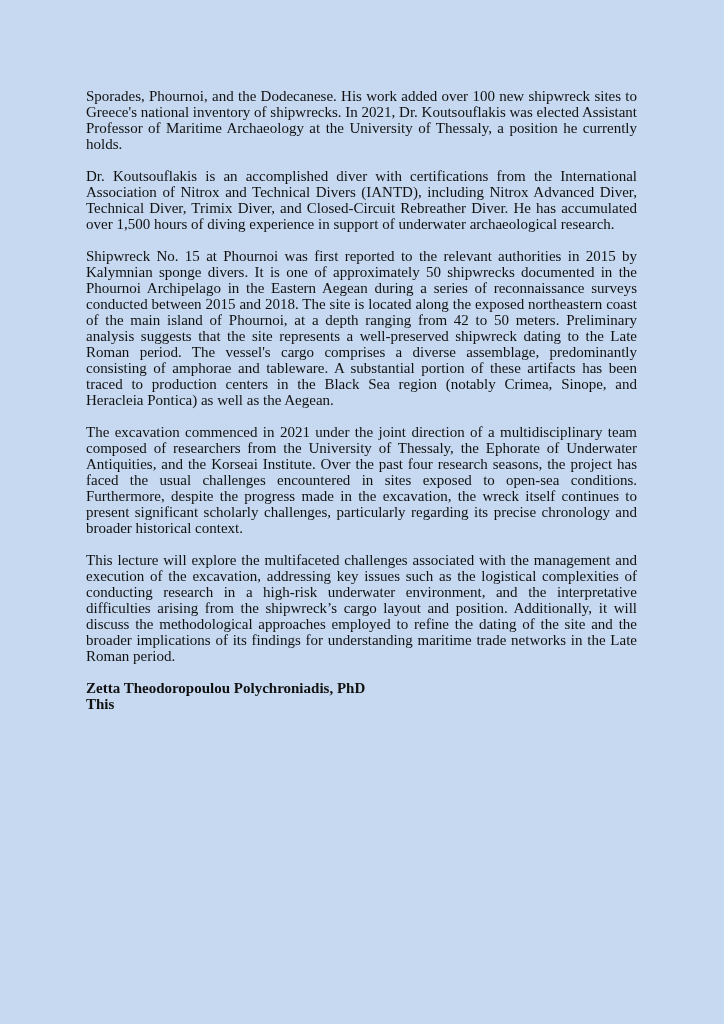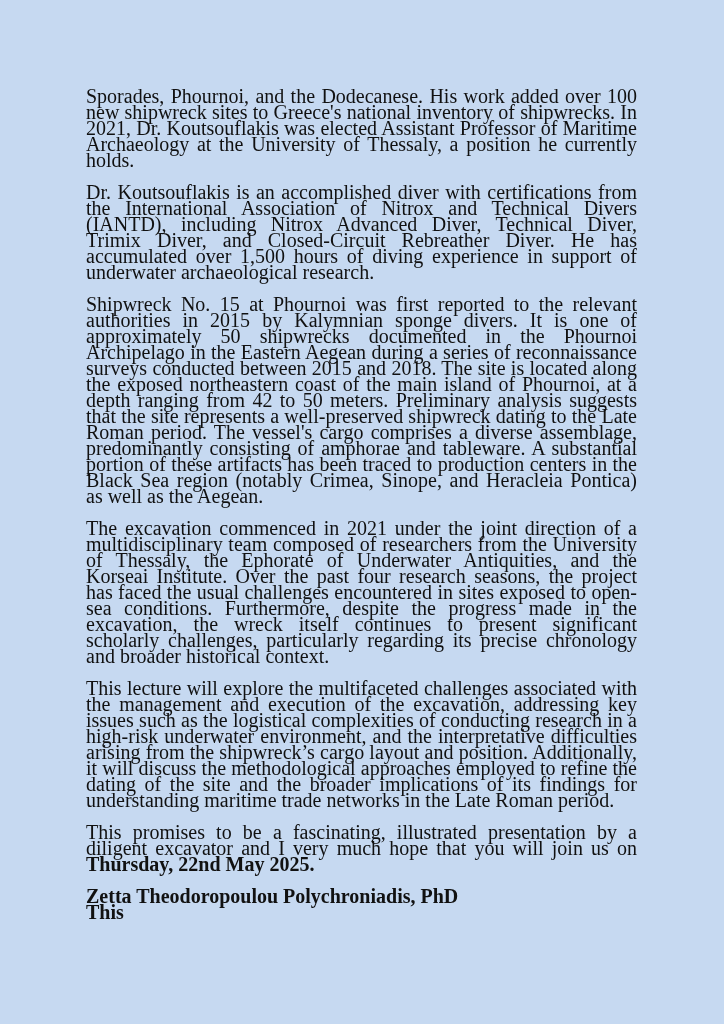--- a/index.html
+++ b/index.html
@@ -12,21 +12,21 @@
       background: #C6D9F1;
       overflow: hidden;
       position: relative;
     }
     .page {
       position: absolute;
       left: 86px;
       top: 88px;
       width: 551px;
       font-family: "Liberation Serif", "DejaVu Serif", serif;
-      font-size: 20px;
+      font-size: 15px;
       line-height: 16px;
       color: #111111;
     }
     .para {
       margin: 0 0 16px 0;
       text-align: justify;
       text-justify: inter-word;
     }
     .bold {
       font-weight: bold;
@@ -41,18 +41,17 @@
   </style>
 </head>
 <body>
 
 <div class="page">
   <p class="para">Sporades, Phournoi, and the Dodecanese. His work added over 100 new shipwreck sites to Greece's national inventory of shipwrecks. In 2021, Dr. Koutsouflakis was elected Assistant Professor of Maritime Archaeology at the University of Thessaly, a position he currently holds.</p>
   <p class="para">Dr. Koutsouflakis is an accomplished diver with certifications from the International Association of Nitrox and Technical Divers (IANTD), including Nitrox Advanced Diver, Technical Diver, Trimix Diver, and Closed-Circuit Rebreather Diver. He has accumulated over 1,500 hours of diving experience in support of underwater archaeological research.</p>
   <p class="para">Shipwreck No. 15 at Phournoi was first reported to the relevant authorities in 2015 by Kalymnian sponge divers. It is one of approximately 50 shipwrecks documented in the Phournoi Archipelago in the Eastern Aegean during a series of reconnaissance surveys conducted between 2015 and 2018. The site is located along the exposed northeastern coast of the main island of Phournoi, at a depth ranging from 42 to 50 meters. Preliminary analysis suggests that the site represents a well-preserved shipwreck dating to the Late Roman period. The vessel's cargo comprises a diverse assemblage, predominantly consisting of amphorae and tableware. A substantial portion of these artifacts has been traced to production centers in the Black Sea region (notably Crimea, Sinope, and Heracleia Pontica) as well as the Aegean.</p>
   <p class="para">The excavation commenced in 2021 under the joint direction of a multidisciplinary team composed of researchers from the University of Thessaly, the Ephorate of Underwater Antiquities, and the Korseai Institute. Over the past four research seasons, the project has faced the usual challenges encountered in sites exposed to open-sea conditions. Furthermore, despite the progress made in the excavation, the wreck itself continues to present significant scholarly challenges, particularly regarding its precise chronology and broader historical context.</p>
   <p class="para">This lecture will explore the multifaceted challenges associated with the management and execution of the excavation, addressing key issues such as the logistical complexities of conducting research in a high-risk underwater environment, and the interpretative difficulties arising from the shipwreck’s cargo layout and position. Additionally, it will discuss the methodological approaches employed to refine the dating of the site and the broader implications of its findings for understanding maritime trade networks in the Late Roman period.</p>
-  <p class="para"><span>This promises to be a fascinating, illustrated presentation by a diligent excavator and I very much hope that you will join us on </span><span class="bold">Thursday, 22nd May 2025.</span></p>
   <div class="signature">
     <div>Zetta Theodoropoulou Polychroniadis, PhD</div>
     <div>This</div>
   </div>
 </div>
 
 </body></html>

